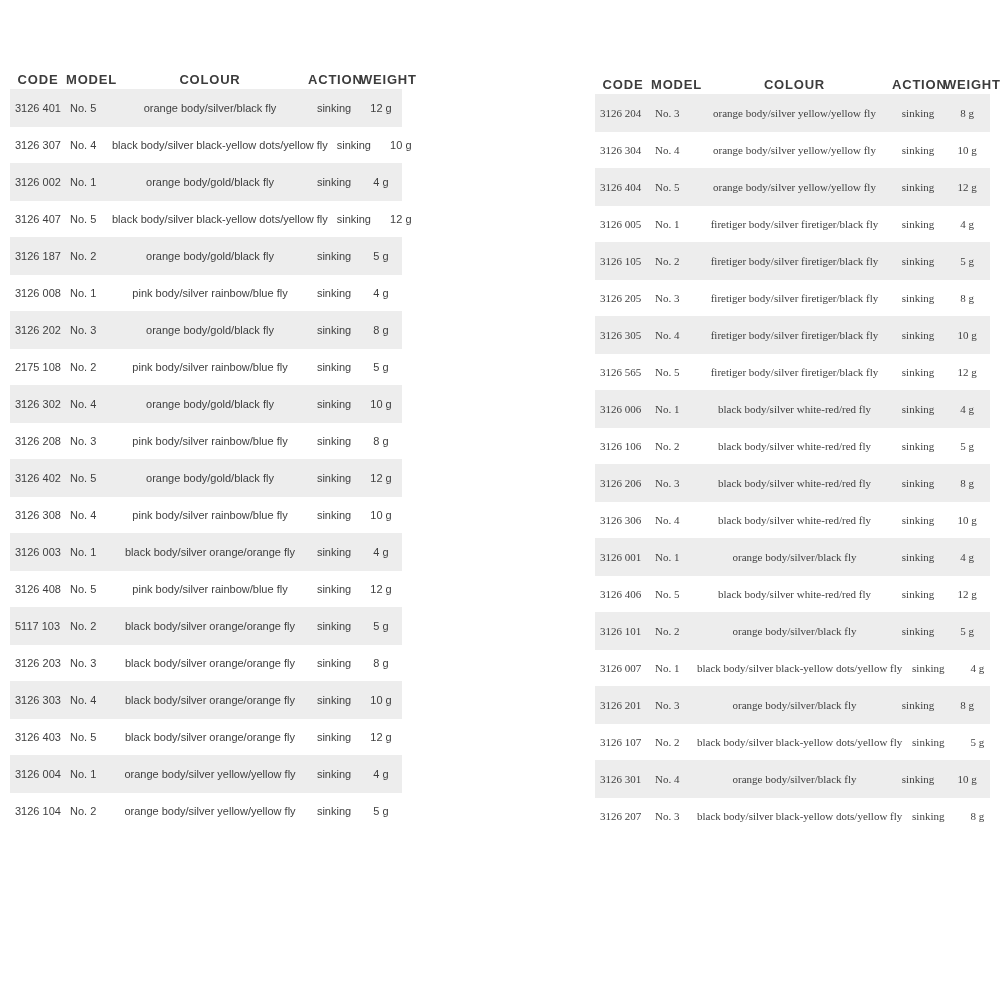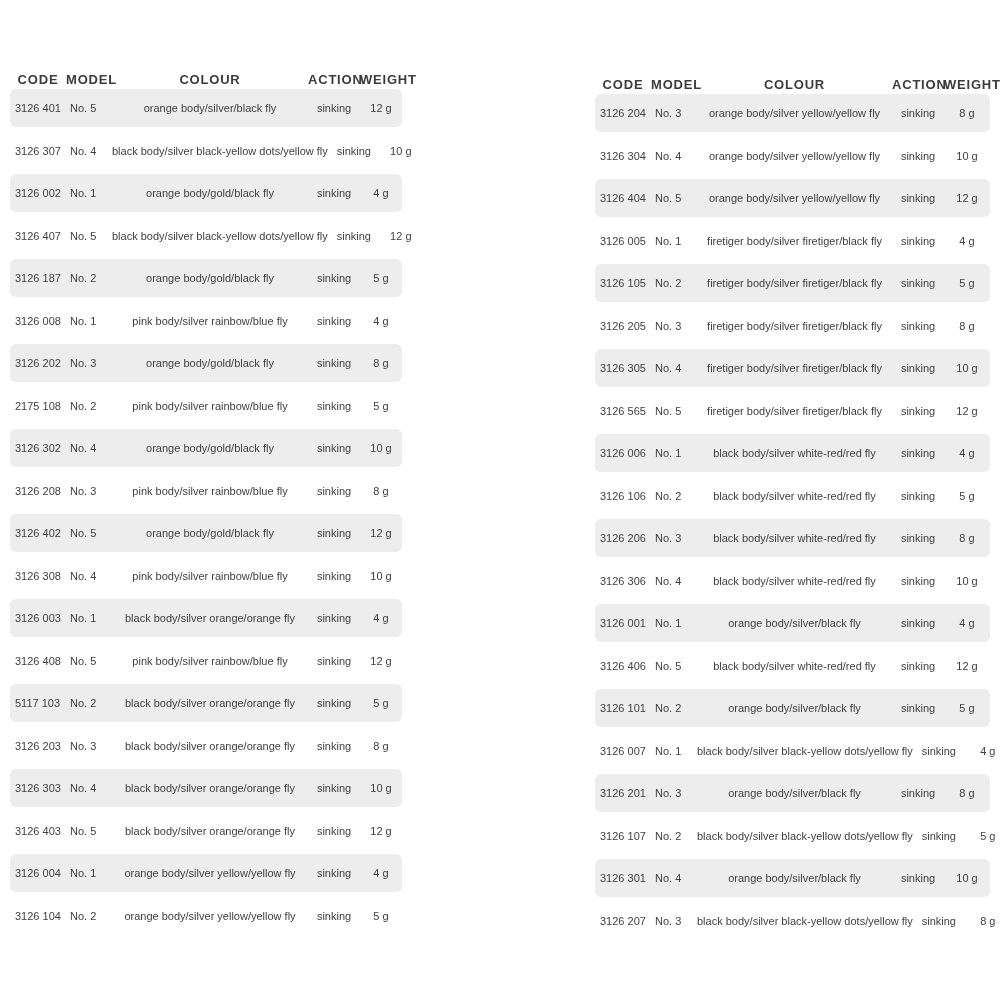--- a/index.html
+++ b/index.html
@@ -10,25 +10,25 @@
   .price-table { position:absolute; }
   .price-table.t0 { left:10px;  top:70px; width:392px; }
   .price-table.t1 { left:595px; top:75px; width:395px; }
 
   .thead { display:grid; height:19px; align-items:center; }
   .t0 .thead { grid-template-columns:56px 46px 1fr 52px 42px; }
   .t1 .thead { grid-template-columns:56px 46px 1fr 52px 46px; }
   .th { font-size:13px; font-weight:bold; letter-spacing:0.8px;
         color:#3c3c3c; text-align:center; white-space:nowrap; }
 
-  .row { display:grid; align-items:center;border-radius:6px; }
+  .row { display:grid; align-items:center; }
   .t0 .row { grid-template-columns:56px 46px 1fr 52px 42px; }
-  .t1 .row { grid-template-columns:56px 46px 1fr 52px 46px; }
+  .t1 .row { grid-template-columns:56px 46px 1fr 52px 46px;font-family:Liberation Serif, serif; }
   .row.odd  { background:#ededed; height:38px; }
-  .row.even { background:#ffffff; height:47px; }
+  .row.even { background:#ffffff; height:36px; }
 
   .td { font-size:11px; color:#3f3f3f; text-align:center; white-space:nowrap; }
   .td.c0 { text-align:left; padding-left:5px; }
   .td.c1 { text-align:left; padding-left:4px; }
 </style>
 </head>
 <body>
 
 <div class="page">
   <div class="price-table t0">

